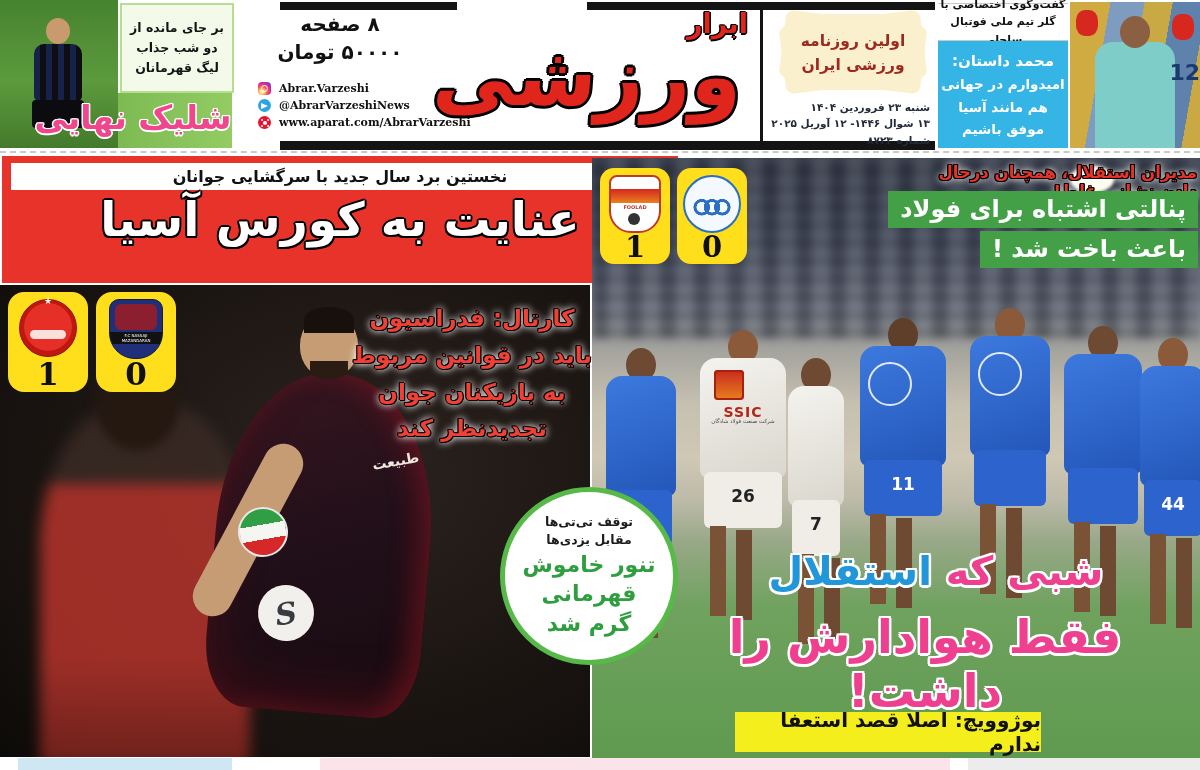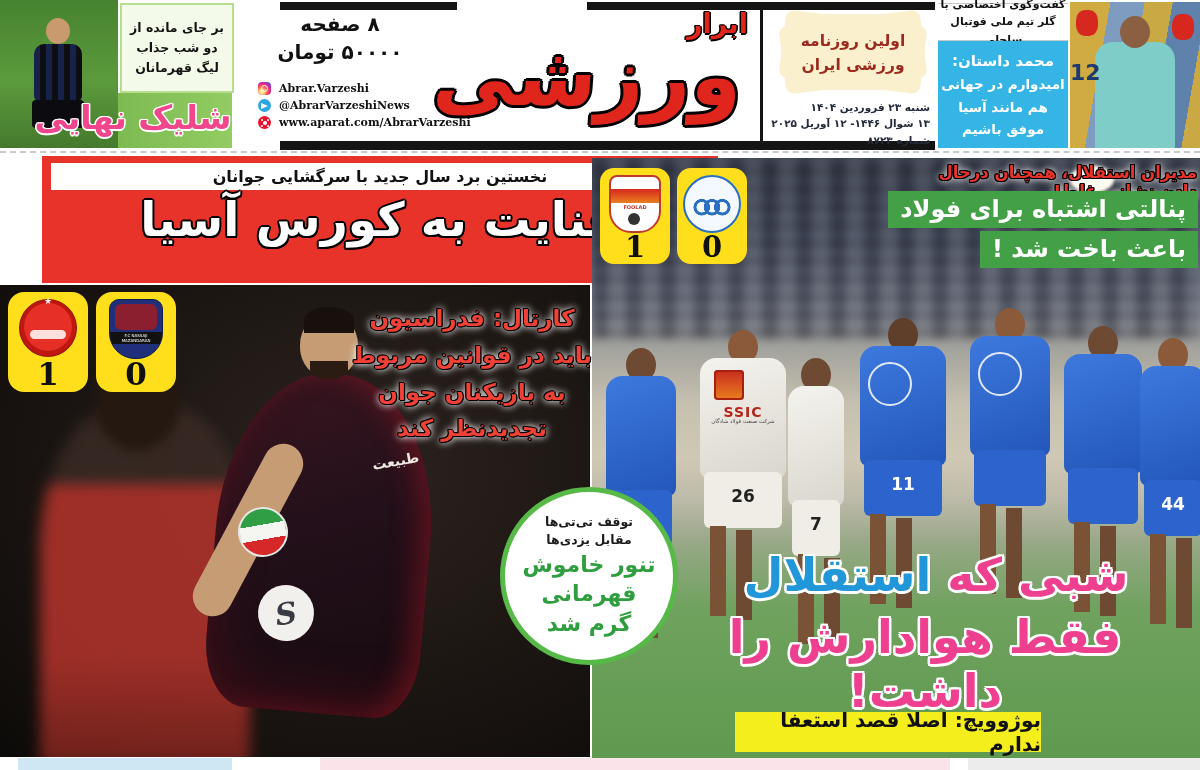--- a/index.html
+++ b/index.html
@@ -61,27 +61,27 @@
 
   .kicker-box{left:938px;top:3px;width:130px;height:36px;border-top:1px solid #c9c9c9;border-bottom:1px solid #c9c9c9;
       font-size:11px;line-height:1.55;color:#111;display:flex;flex-direction:column;justify-content:center;}
   .cyan-box{left:938px;top:41px;width:130px;height:107px;background:#35b5e5;color:#fff;
       display:flex;flex-direction:column;justify-content:center;gap:2px;font-size:13.5px;line-height:1.5;}
   .cyan-box .nm{font-size:15px;}
   .gk-photo{left:1070px;top:2px;width:130px;height:146px;overflow:hidden;
       background:linear-gradient(100deg,#d0ab41 0 26%,#7d9cc0 26% 48%,#c9a943 48% 66%,#5e82ac 66% 88%,#caa843 88%);}
   .gk-body{position:absolute;left:25px;top:40px;width:80px;height:106px;border-radius:18px 18px 0 0;background:#7fcdc9;}
   .gk-head{position:absolute;left:50px;top:14px;width:30px;height:32px;border-radius:50%;background:#8a5f42;}
-  .gk-num{position:absolute;left:0;top:58px;width:100%;text-align:left;color:#1d3a6e;font-size:22px;font-weight:bold;}
+  .gk-num{position:absolute;left:0;top:58px;width:100%;text-align:right;color:#1d3a6e;font-size:22px;font-weight:bold;}
   .glove{position:absolute;width:22px;height:26px;background:#d6281e;border-radius:40%;}
 
   .dash{left:0;top:151px;width:1200px;border-top:2px dashed #c9c9c9;}
 
   
-  .red-box{left:2px;top:156px;width:676px;height:127px;background:#e8332a;margin-left:40px;}
+  .red-box{left:2px;top:156px;width:676px;height:127px;background:#e8332a;}
   .red-strip{position:absolute;left:9px;right:9px;top:7px;height:27px;background:#fff;
       display:flex;align-items:center;justify-content:center;font-size:16px;color:#111;}
   .red-head{position:absolute;left:0;right:0;top:36px;font-size:47px;color:#fff;}
 
   .l-photo{left:0;top:285px;width:590px;height:472px;overflow:hidden;
       background:radial-gradient(ellipse at 60% 40%,#2c2320 0%,#17120f 70%,#0c0a08 100%);}
   .red-fig{position:absolute;left:40px;top:120px;width:210px;height:360px;border-radius:40% 40% 0 0;
       background:linear-gradient(180deg,#3a2a24 0 22%,#b5342c 22% 70%,#7e241e 100%);filter:blur(7px);opacity:.85;}
   .red-fig-head{position:absolute;left:95px;top:70px;width:85px;height:95px;border-radius:50%;background:#241811;filter:blur(5px);}
   .pp-torso{position:absolute;left:215px;top:88px;width:215px;height:340px;border-radius:48% 48% 20% 20%;
@@ -154,21 +154,21 @@
   .tiles-right .num{font-size:29px;}
   .logo-foo{width:48px;height:54px;background:#fff;border:2px solid #c0392b;border-radius:8px 8px 22px 22px;position:relative;overflow:hidden;}
   .logo-foo::before{content:"";position:absolute;left:0;right:0;top:12px;height:14px;background:linear-gradient(180deg,#d6281e,#e8801f);}
   .logo-foo::after{content:"";position:absolute;left:17px;bottom:6px;width:12px;height:12px;border-radius:50%;background:#333;}
   .foo-lbl{position:absolute;left:0;right:0;top:27px;text-align:center;font-size:5px;color:#c0392b;font-weight:bold;z-index:2;}
   .logo-est{width:54px;height:54px;border-radius:50%;border:2px solid #2a6fc2;
       background:radial-gradient(circle 8px at 31% 56%,transparent 5px,#2a6fc2 5.5px 8px,transparent 8.5px),
                  radial-gradient(circle 8px at 50% 56%,transparent 5px,#2a6fc2 5.5px 8px,transparent 8.5px),
                  radial-gradient(circle 8px at 69% 56%,transparent 5px,#2a6fc2 5.5px 8px,transparent 8.5px),#f4f9ff;}
   .blue-line{left:724px;top:514px;width:370px;font-size:21px;color:#2d7fc1;z-index:5;}
-  .big1{left:680px;top:548px;width:512px;font-size:46px;z-index:5;letter-spacing:-1px;}
+  .big1{left:680px;top:548px;width:512px;font-size:40px;z-index:5;letter-spacing:-1px;}
   .big1 .pink{color:#ef3f8f;}
   .big1 .blue{color:#2196d8;}
   .big2{left:652px;top:610px;width:546px;font-size:46px;color:#ef3f8f;z-index:5;letter-spacing:-1px;}
   .ybar{left:735px;top:712px;width:306px;height:40px;background:#f4ef1c;z-index:6;
       display:flex;align-items:center;justify-content:center;font-size:20px;color:#111;}
 
   
   .sliver{top:758px;height:12px;}
   .sl-blue{left:18px;width:214px;background:#cfe6f3;}
   .sl-pink{left:320px;width:630px;background:#fbe3ea;}

